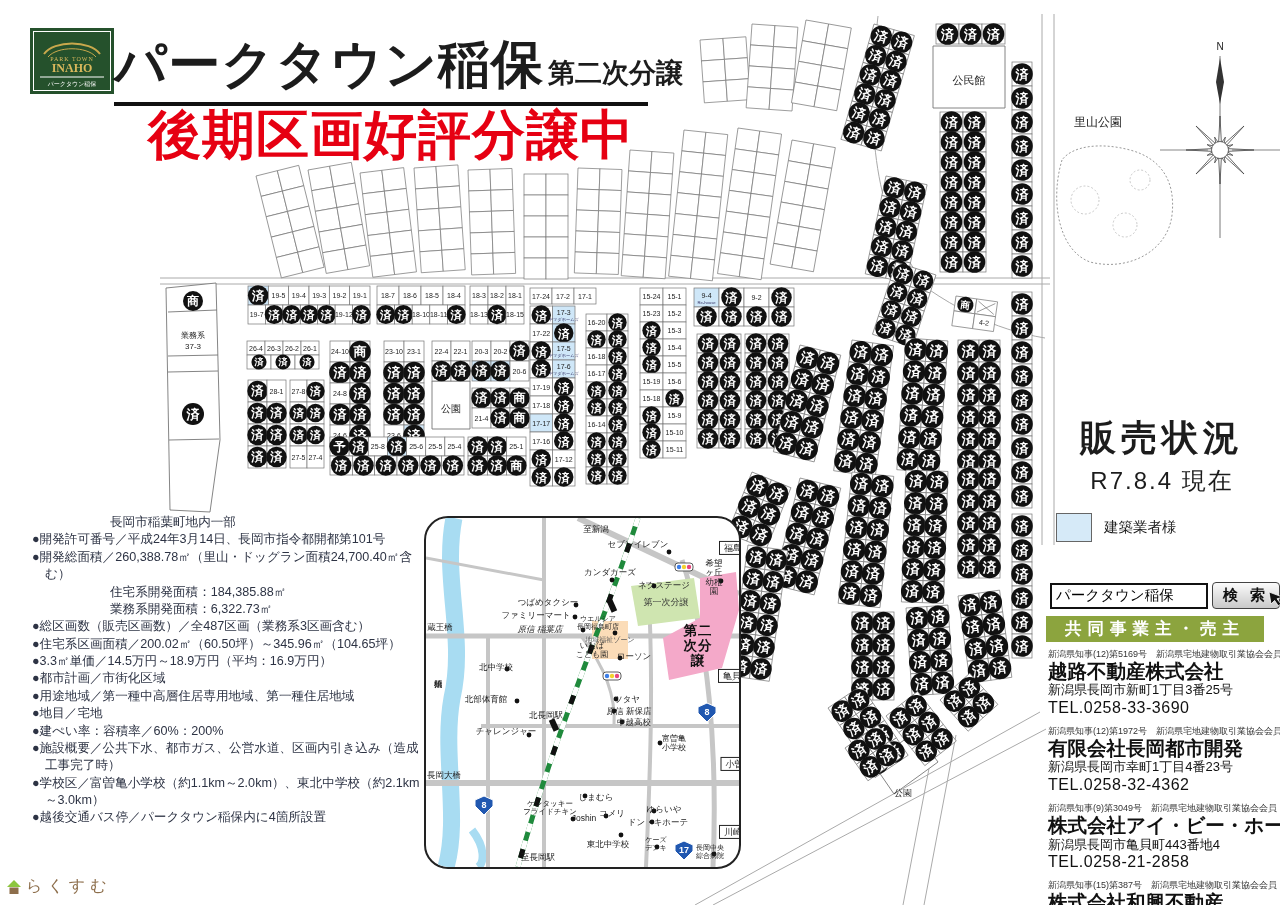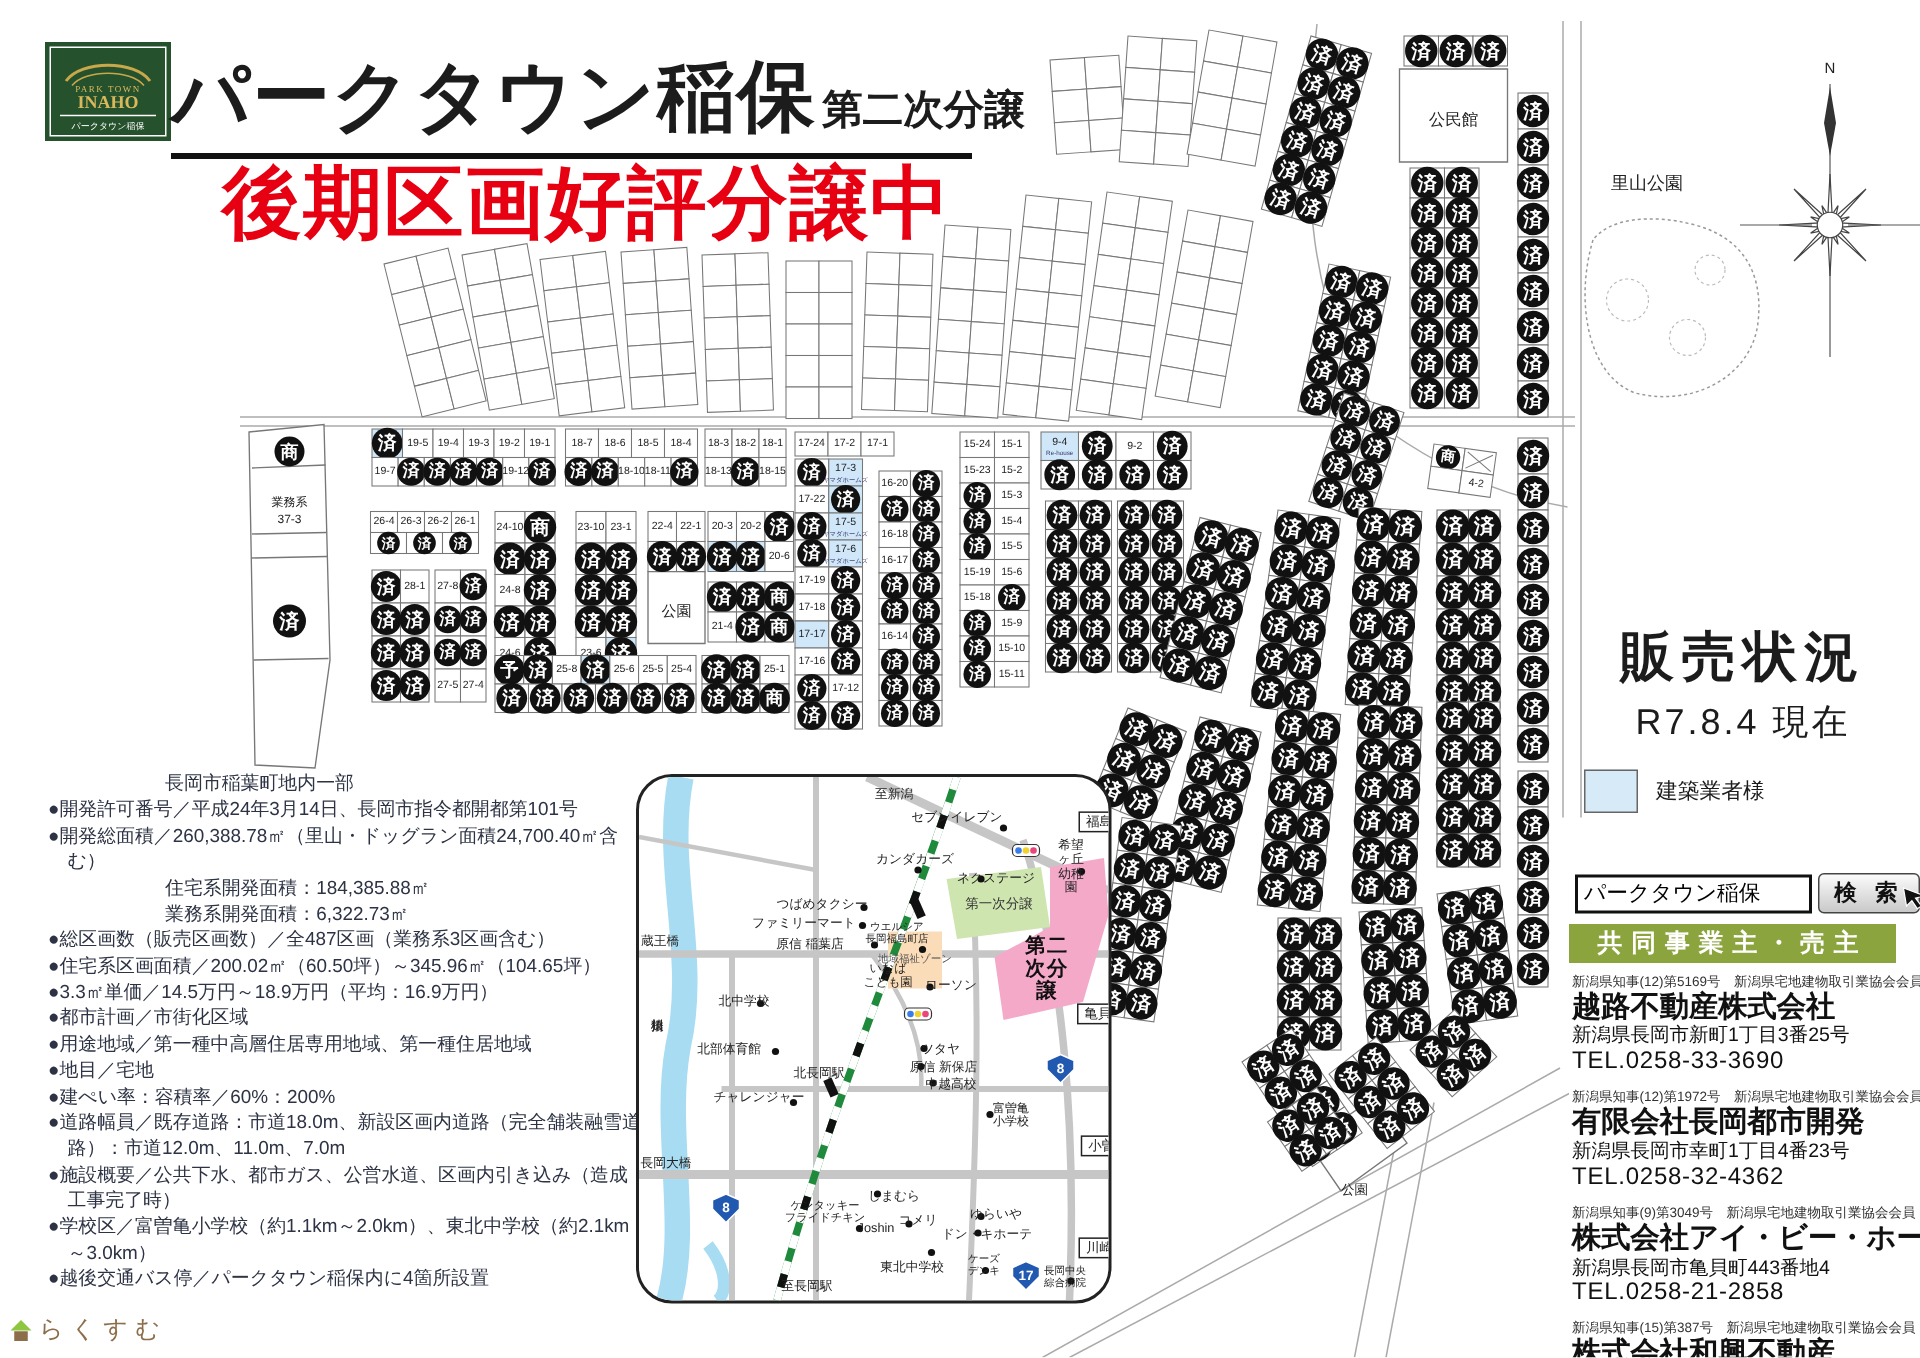--- a/index.html
+++ b/index.html
@@ -1620,21 +1620,20 @@
         <div class="it">●開発総面積／260,388.78㎡（里山・ドッグラン面積24,700.40㎡含む）</div>
         <div class="it ind">住宅系開発面積：184,385.88㎡</div>
         <div class="it ind">業務系開発面積：6,322.73㎡</div>
         <div class="it">●総区画数（販売区画数）／全487区画（業務系3区画含む）</div>
         <div class="it">●住宅系区画面積／200.02㎡（60.50坪）～345.96㎡（104.65坪）</div>
         <div class="it">●3.3㎡単価／14.5万円～18.9万円（平均：16.9万円）</div>
         <div class="it">●都市計画／市街化区域</div>
         <div class="it">●用途地域／第一種中高層住居専用地域、第一種住居地域</div>
         <div class="it">●地目／宅地</div>
         <div class="it">●建ぺい率：容積率／60%：200%</div>
-        <div class="it">●道路幅員／既存道路：市道18.0m、新設区画内道路（完全舗装融雪道路）：市道12.0m、11.0m、7.0m</div>
         <div class="it">●施設概要／公共下水、都市ガス、公営水道、区画内引き込み（造成工事完了時）</div>
         <div class="it">●学校区／富曽亀小学校（約1.1km～2.0km）、東北中学校（約2.1km～3.0km）</div>
         <div class="it">●越後交通バス停／パークタウン稲保内に4箇所設置</div>
       </div>
   </div>
 
   <div class="status">
     <div class="status-title">販売状況</div>
     <div class="status-date">R7.8.4 現在</div>
     <div class="legend-row">
@@ -1754,21 +1753,21 @@
         <div class="pin area3" style="left: 184px; top: 122px;">地域福祉ゾーン</div>
         <div class="pin" style="left: 170px; top: 12px;">至新潟</div>
         <div class="pin" style="left: 212px; top: 27px;">セブンイレブン</div>
         <div class="pin box" style="left: 272px; top: 30px;">福島</div>
         <div class="pin" style="left: 288px; top: 60px;">希望ヶ丘
 幼稚園</div>
         <div class="pin" style="left: 184px; top: 55px;">カンダカーズ</div>
         <div class="pin" style="left: 238px; top: 68px;">ネクステージ</div>
         <div class="pin" style="left: 122px; top: 85px;">つばめタクシー</div>
         <div class="pin" style="left: 110px; top: 98px;">ファミリーマート</div>
-        <div class="pin" style="left: 114px; top: 112px;">原信 稲葉店</div>
+        <div class="pin" style="left: 114px; top: 112px; font-style: italic;">原信 稲葉店</div>
         <div class="pin" style="left: 172px; top: 105px; font-size: 7px;">ウエルシア
 長岡福島町店</div>
         <div class="pin" style="left: 166px; top: 133px; font-size: 8px;">いなば
 こども園</div>
         <div class="pin" style="left: 208px; top: 139px;">ローソン</div>
         <div class="pin box" style="left: 280px; top: 158px;">亀貝・北</div>
         <div class="pin" style="left: 70px; top: 150px;">北中学校</div>
         <div class="pin" style="left: 60px; top: 182px;">北部体育館</div>
         <div class="pin" style="left: 201px; top: 182px;">ツタヤ</div>
         <div class="pin" style="left: 203px; top: 194px;">原信 新保店</div>

